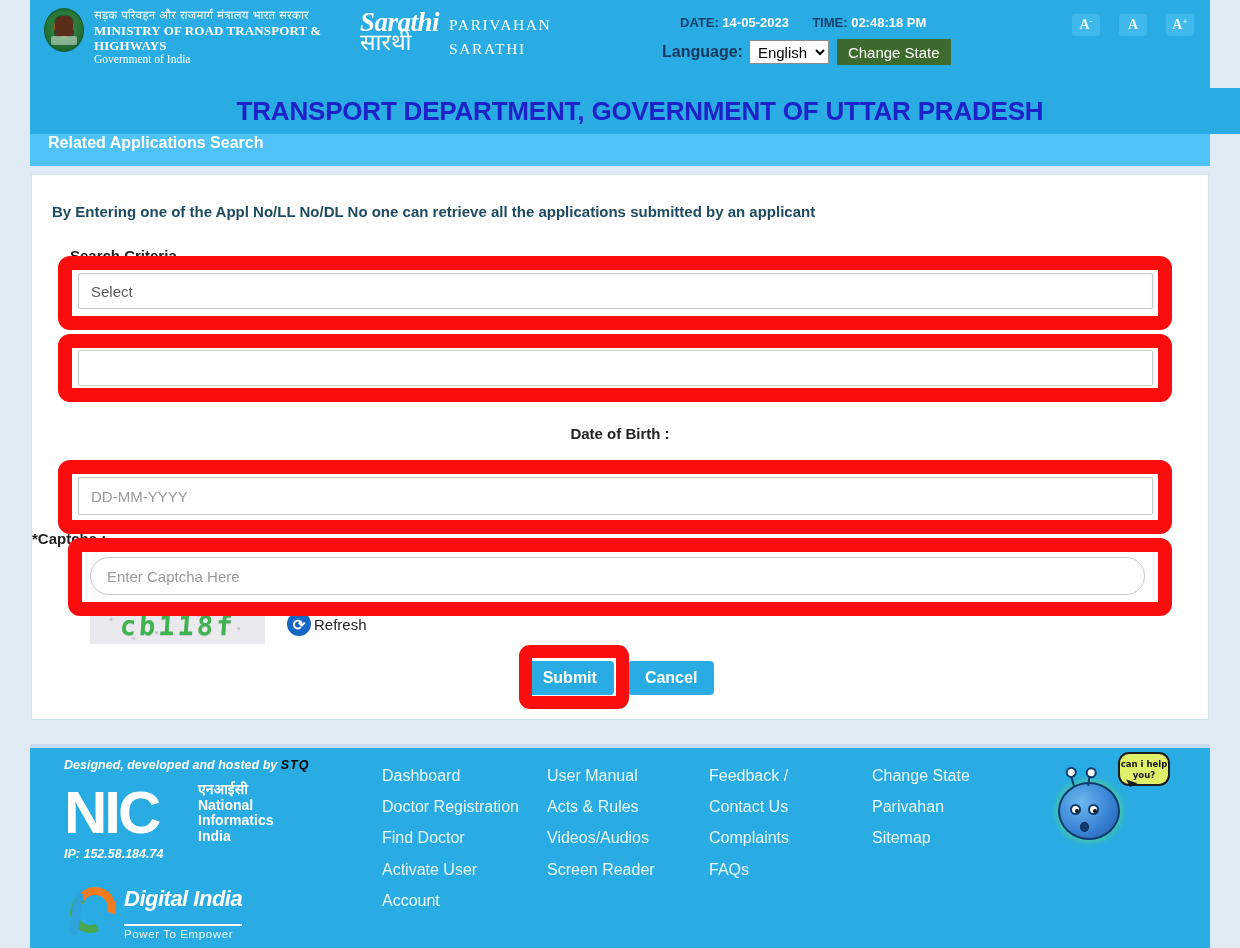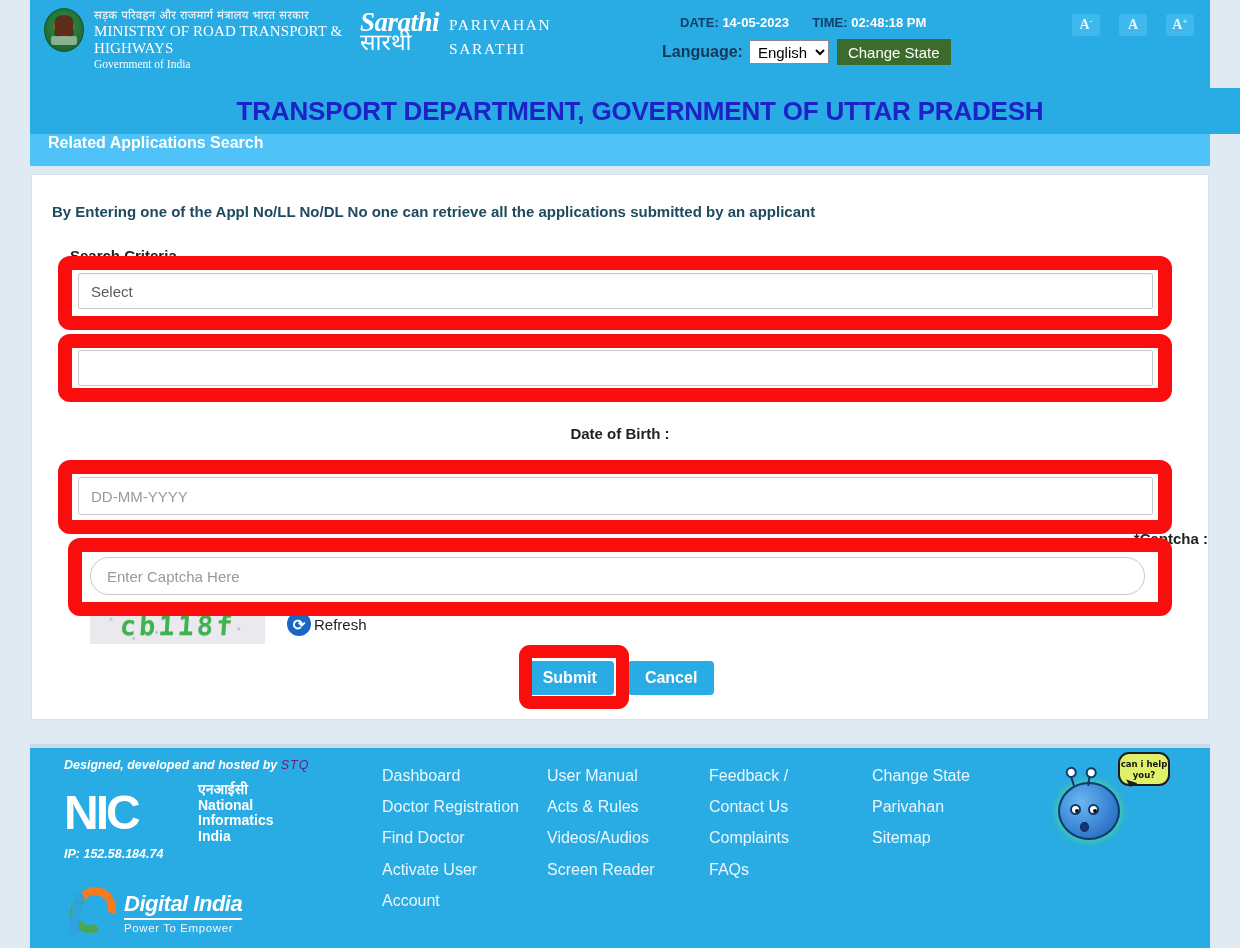--- a/index.html
+++ b/index.html
@@ -31,21 +31,21 @@
     content: ""; position: absolute; left: 50%; top: 7px; transform: translateX(-50%);
     width: 18px; height: 20px; border-radius: 7px 7px 3px 3px;
     background: #5b2d1a; box-shadow: 0 0 0 1px rgba(0,0,0,.3);
   }
   .emblem::after {
     content: ""; position: absolute; left: 50%; top: 27px; transform: translateX(-50%);
     width: 26px; height: 9px; background: rgba(255,255,255,.45); border-radius: 2px;
   }
   .ministry { margin-left: 10px; color: #ffffff; line-height: 1.18; padding-top: 1px; }
   .ministry .hi { font-size: 11.5px; font-family: "DejaVu Sans", sans-serif; letter-spacing: .2px; }
-  .ministry .en1 { font-size: 15px; font-weight: normal; font-family: "Liberation Serif", serif; letter-spacing: .1px; }
+  .ministry .en1 { font-size: 13px; font-weight: bold; font-family: "Liberation Serif", serif; letter-spacing: .1px; }
   .ministry .en2 { font-size: 11.5px; font-family: "Liberation Serif", serif; }
 
   .sarathi-block {
     display: flex; align-items: flex-start; padding-top: 9px; width: 310px;
   }
   .sarathi-logo { color: #ffffff; line-height: 1.0; }
   .sarathi-logo .s1 {
     font-size: 27px; font-weight: bold; font-family: "Liberation Serif", serif;
     font-style: italic; letter-spacing: -.5px; display: block;
   }
@@ -111,21 +111,21 @@
     color: #1e4a5f; font-family: "Liberation Sans", sans-serif;
   }
   .label-criteria {
     position: absolute; left: 38px; top: 72px; font-size: 15px; font-weight: bold; color: #222;
   }
   .label-dob {
     position: absolute; left: 0; right: 0; top: 250px; text-align: center;
     font-size: 15px; font-weight: bold; color: #222;
   }
   .label-captcha {
-    position: absolute; left: 0; right: 0; top: 355px; text-align: right;
+    position: absolute; left: 0; right: 0; top: 355px; text-align: left;
     font-size: 15px; font-weight: bold; color: #222;
   }
 
   
   .fld-select {
     position: absolute; left: 46px; top: 98px; width: 1075px; height: 36px;
     border: 1px solid #c9c9c9; background: #ffffff; border-radius: 2px;
     display: flex; align-items: center; padding-left: 12px;
     font-size: 15px; color: #5b5b5b; cursor: pointer;
     box-shadow: inset 0 1px 2px rgba(0,0,0,.05);
@@ -198,27 +198,27 @@
 
   
   .footer {
     position: absolute; left: 30px; top: 744px; width: 1180px; height: 204px;
     background: #29ace3; border-top: 4px solid #c8dced;
   }
   .foot-left { position: absolute; left: 34px; top: 10px; width: 300px; }
   .hosted {
     font-size: 12.5px; font-style: italic; font-weight: bold; color: #ffffff;
   }
-  .hosted .stq { color: #701a75; font-weight: normal; letter-spacing: 1px; }
+  .hosted .stq { color: #000000; font-weight: bold; letter-spacing: 1px; }
   .nic-row { display: flex; align-items: center; margin-top: 10px; }
   .nic-logo {
     width: 128px; height: 58px; position: relative; overflow: hidden;
   }
   .nic-logo .nic-text {
-    font-family: "Liberation Sans", sans-serif; font-weight: bold; font-size: 48px;
+    font-family: "Liberation Sans", sans-serif; font-weight: bold; font-size: 60px;
     color: #ffffff; letter-spacing: -3px; line-height: 58px;
     background-image: repeating-linear-gradient(to bottom, #29ace3 0 2px, transparent 2px 6px);
     -webkit-background-clip: text; background-clip: text;
   }
   .nic-words { margin-left: 6px; color: #ffffff; line-height: 1.12; }
   .nic-words .hi { font-size: 14px; font-weight: bold; font-family: "DejaVu Sans", sans-serif; }
   .nic-words .w { font-size: 14px; font-weight: bold; }
   .ipline { font-size: 12.5px; font-weight: bold; font-style: italic; color: #ffffff; margin-top: 2px; }
   .di-row { display: flex; align-items: center; margin-top: 24px; }
   .di-mark { width: 56px; height: 56px; position: relative; }
@@ -235,21 +235,21 @@
   .di-mark .stem {
     position: absolute; left: 7px; top: 16px; width: 9px; height: 34px;
     background: #2ea3dd; border-radius: 4px; transform: rotate(8deg);
   }
   .di-mark .dot {
     position: absolute; left: 11px; top: 8px; width: 9px; height: 9px; border-radius: 50%; background: #2ea3dd;
   }
   .di-text { margin-left: 4px; color: #ffffff; }
   .di-text .d1 {
     font-size: 22px; font-weight: bold; font-style: italic; letter-spacing: -.5px;
-    border-bottom: 2px solid #ffffff; padding-bottom: 1px; display: inline-block;
+    border-bottom: 2px solid #ffffff; padding-bottom: 12px; display: inline-block;
   }
   .di-text .d2 { font-size: 11.5px; letter-spacing: .6px; margin-top: 2px; opacity: .92; }
 
   .foot-links { position: absolute; left: 352px; top: 12px; display: flex; }
   .flcol { display: flex; flex-direction: column; }
   .flcol a {
     color: #eaf7ff; font-size: 16px; text-decoration: none; line-height: 1.95;
     display: block; cursor: pointer; white-space: nowrap;
   }
   .col1 { width: 165px; }

